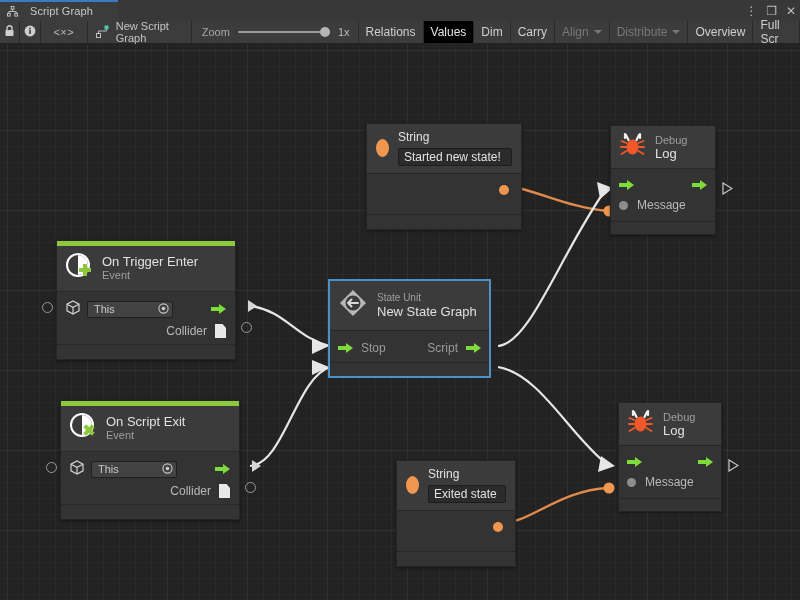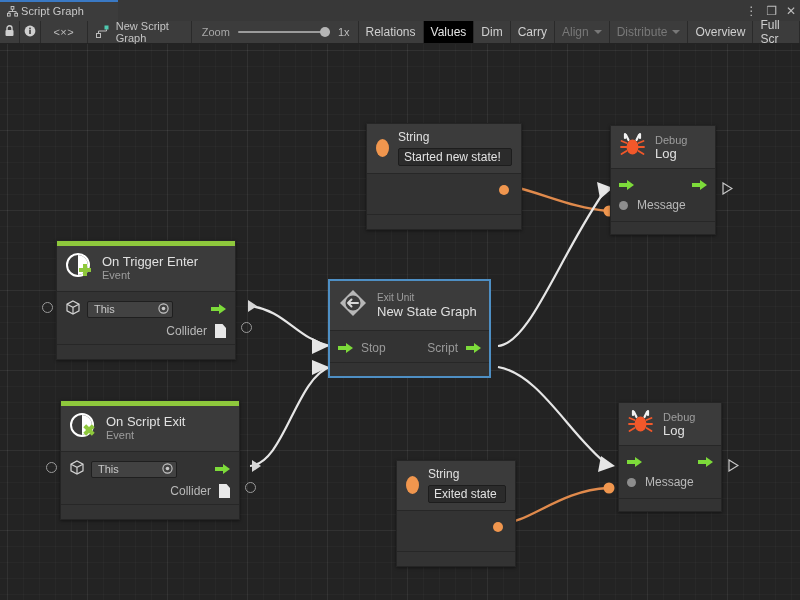--- a/index.html
+++ b/index.html
@@ -20,21 +20,21 @@
   .titlebar {
     position: absolute; left: 0; top: 0; width: 800px; height: 21px;
     background: #383838;
     box-sizing: border-box;
   }
   .tab {
     position: absolute; left: 0; top: 0; width: 118px; height: 21px;
     background: #3c3c3c;
     border-top: 2px solid #3a79c4;
     box-sizing: border-box;
-    display: flex; align-items: center; gap: 3px;
+    display: flex; align-items: center; gap: 12px;
     padding-left: 7px;
     cursor: pointer;
   }
   .tab-label {
     color: #c9c9c9; font-size: 11px; line-height: 11px; letter-spacing: .1px;
   }
   .win-btns {
     position: absolute; right: 4px; top: 0; height: 21px;
     display: flex; align-items: center; gap: 9px;
   }
@@ -457,21 +457,21 @@
     <div class="node selected" style="left:329px; top:236px; width:161px;">
       <div class="head" style="padding:7px 9px 8px 8px;">
         <span>
           <svg width="30" height="30" viewBox="0 0 30 30">
             <path d="M15 2 L28 15 L15 28 L2 15 Z" fill="#b7b7b7"></path>
             <circle cx="15" cy="15" r="7.5" fill="#3b3b3b"></circle>
             <path d="M20 15 L10 15 M13.5 11.5 L10 15 L13.5 18.5" stroke="#d8d8d8" stroke-width="2" fill="none" stroke-linecap="round" stroke-linejoin="round"></path>
           </svg>
         </span>
         <div class="titles">
-          <span class="t-mini">Exit Unit</span>
+          <span class="t-mini">State Unit</span>
           <span class="t-main">New  State  Graph</span>
         </div>
       </div>
       <div class="body" style="padding:6px 0 4px 0;">
         <div class="row" style="height:21px; padding:0 8px;">
           <span class="arrow-green"></span>
           <span class="plabel dim" style="margin-left:8px;">Stop</span>
           <span class="spacer"></span>
           <span class="plabel dim">Script</span>
           <span class="arrow-green" style="margin-left:8px;"></span>

